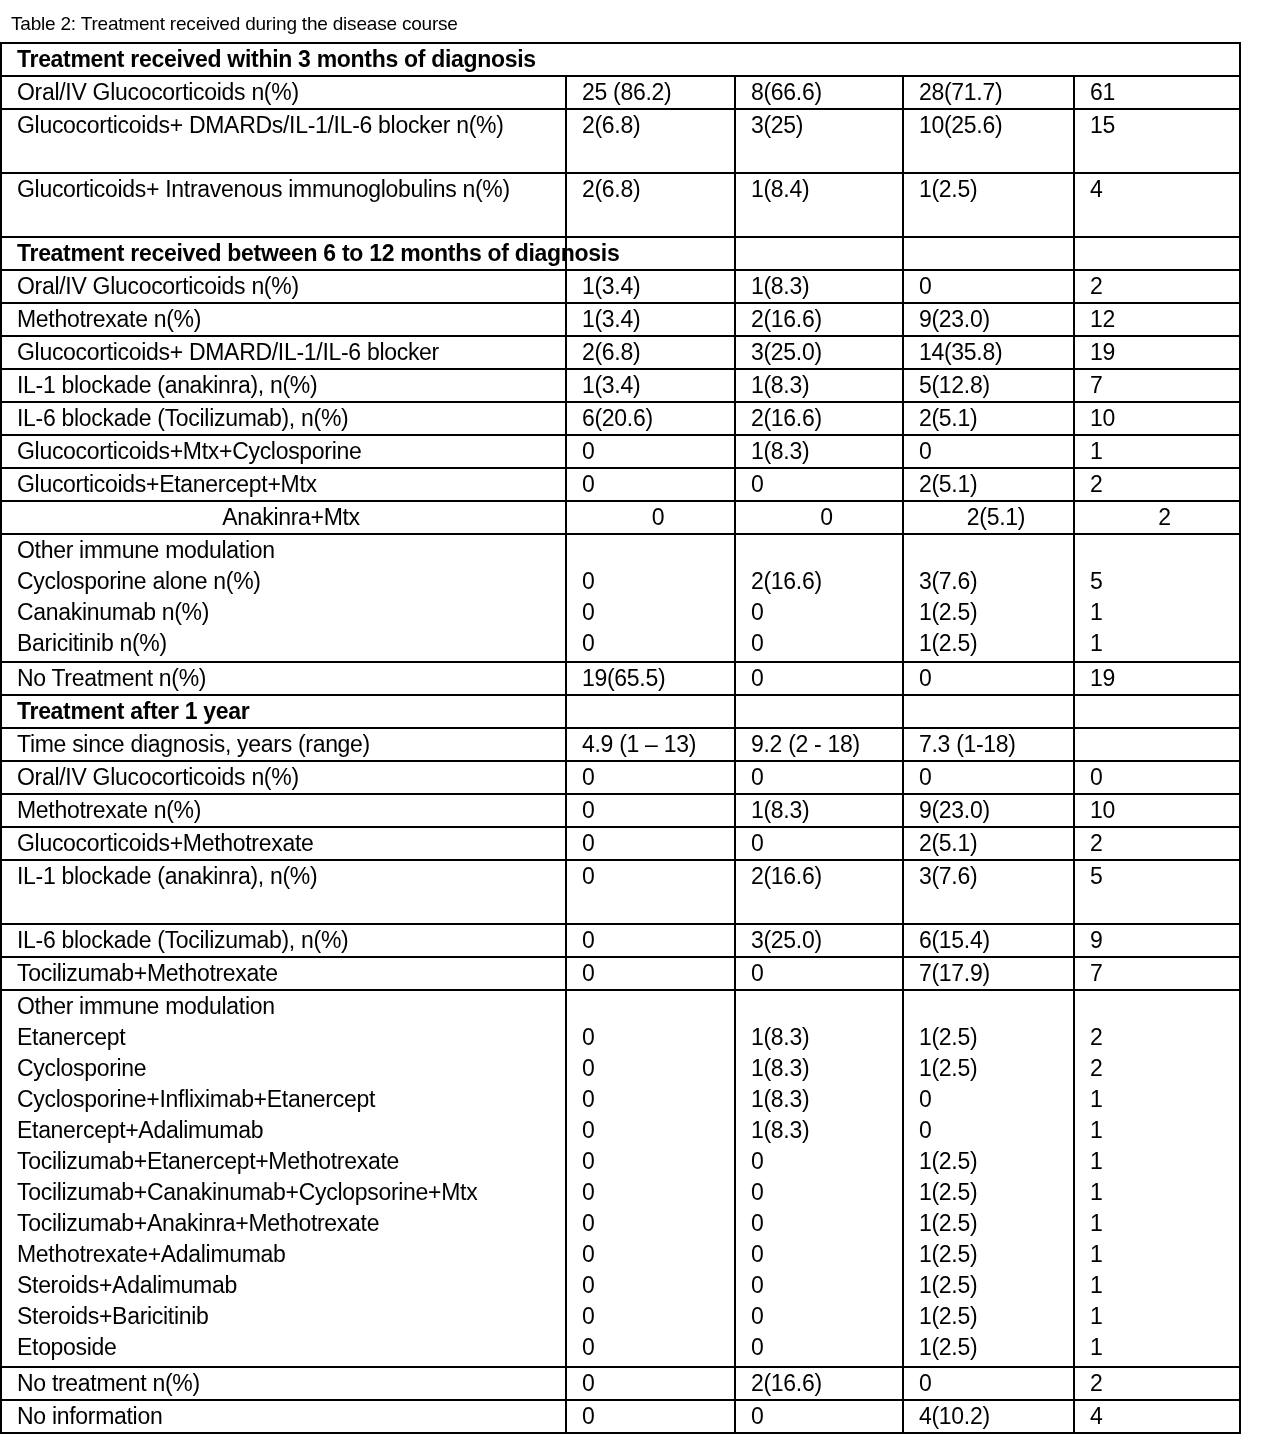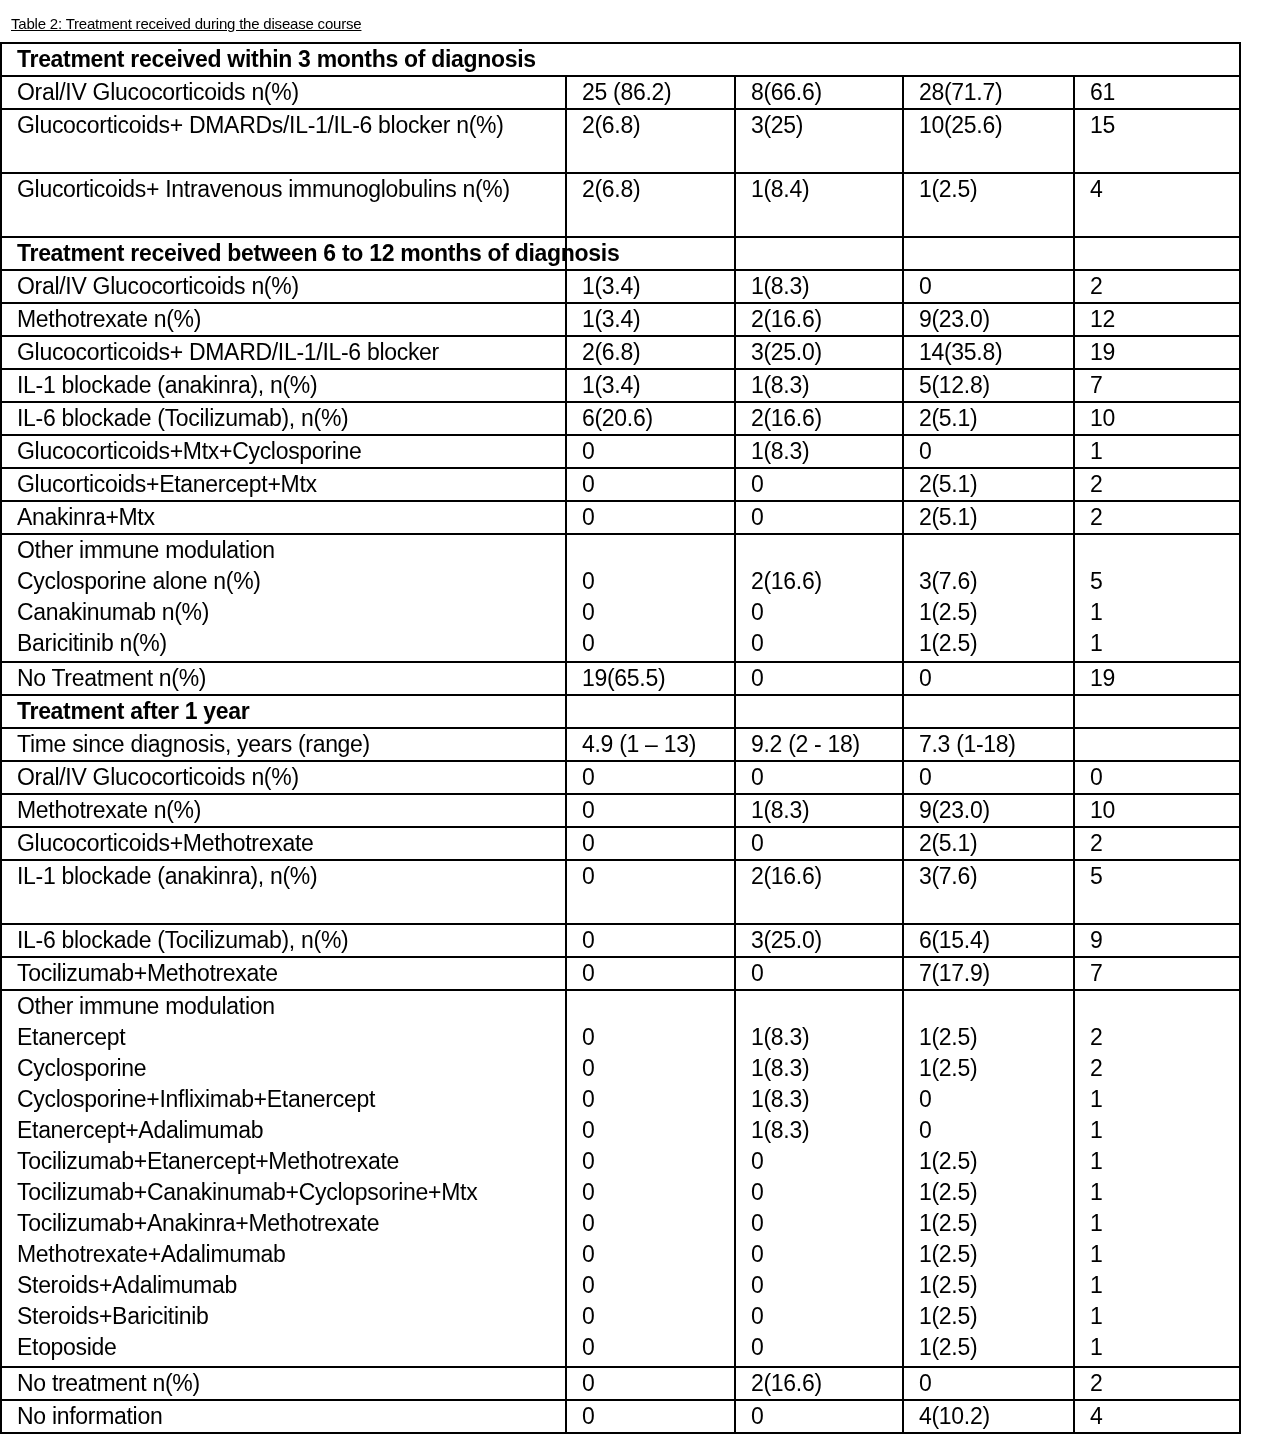--- a/index.html
+++ b/index.html
@@ -2,21 +2,21 @@
 <html><head>
   <meta charset="utf-8">
   <style>
     html, body { margin: 0; padding: 0; background: #ffffff; }
     body {
       width: 1276px; height: 1444px; position: relative; overflow: hidden;
       font-family: "Liberation Sans", sans-serif; color: #000;
     }
     .caption {
       position: absolute; left: 11px; top: 9px;
-      font-size: 15px; line-height: 30px; letter-spacing: -0.2px; text-decoration: underline;
+      font-size: 19px; line-height: 30px; letter-spacing: -0.2px;
     }
     table.t {
       position: absolute; left: 0; top: 42px;
       width: 1239px;
       border-collapse: collapse;
       table-layout: fixed;
       font-size: 23px;
       letter-spacing: -0.3px;
     }
     table.t td {
@@ -124,21 +124,21 @@
         <td>0</td>
         <td>1</td>
       </tr>
       <tr style="height: 32px; padding-left: 40px;">
         <td>Glucorticoids+Etanercept+Mtx</td>
         <td>0</td>
         <td>0</td>
         <td>2(5.1)</td>
         <td>2</td>
       </tr>
-      <tr style="height: 32px;">
+      <tr style="height: 32px; text-align: center;">
         <td>Anakinra+Mtx</td>
         <td>0</td>
         <td>0</td>
         <td>2(5.1)</td>
         <td>2</td>
       </tr>
       <tr style="height: 128px;">
         <td class="ml">
           <div>Other immune modulation</div>
           <div>Cyclosporine alone n(%)</div>

